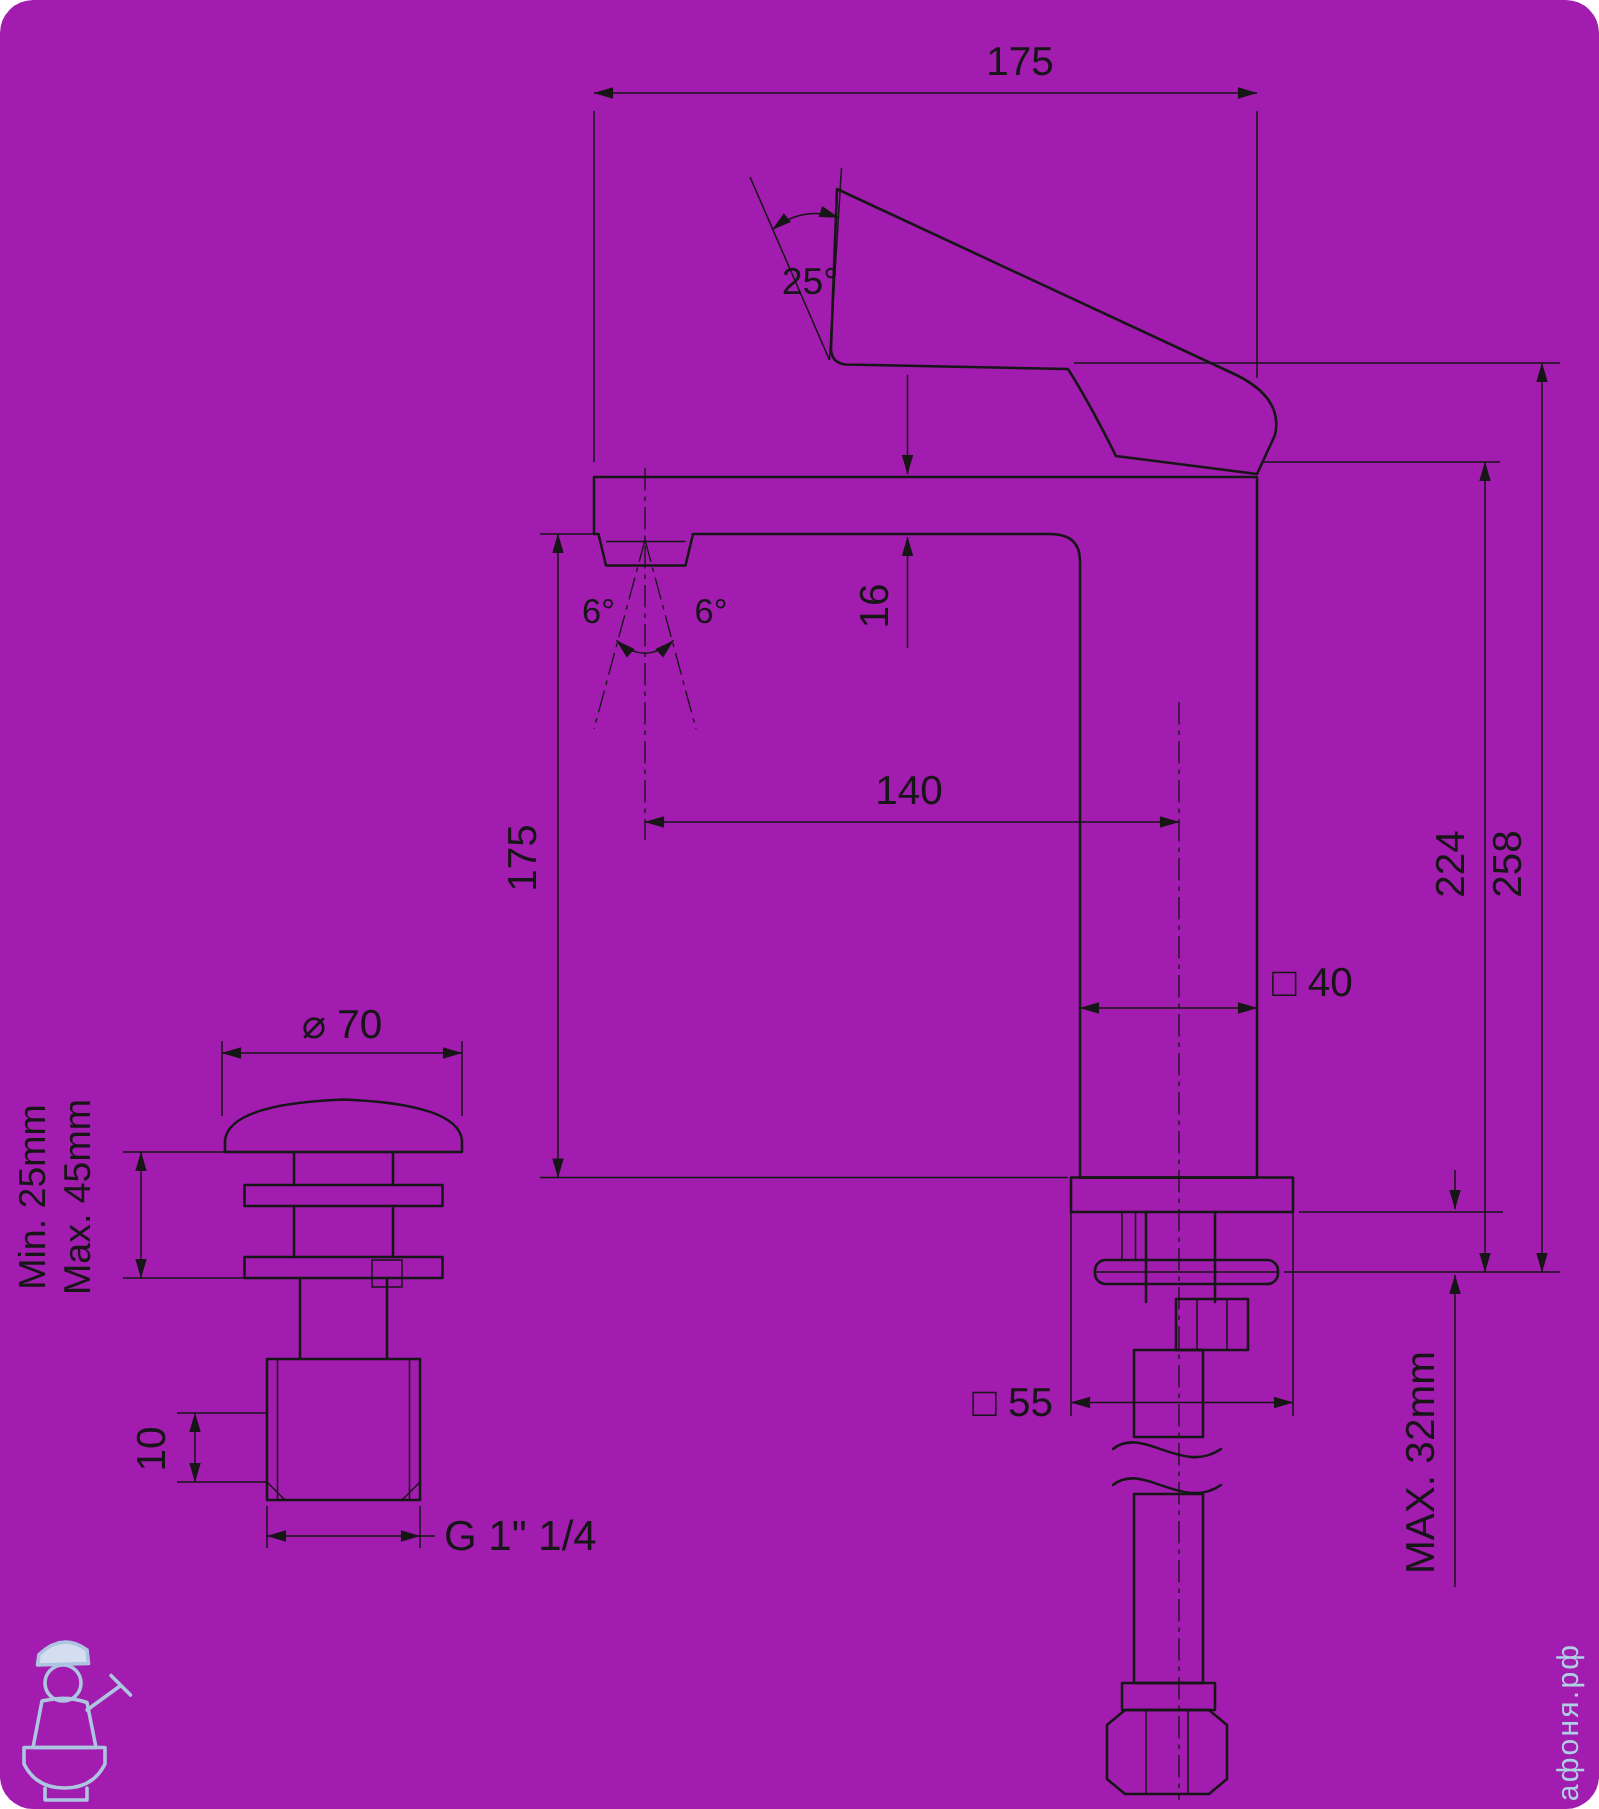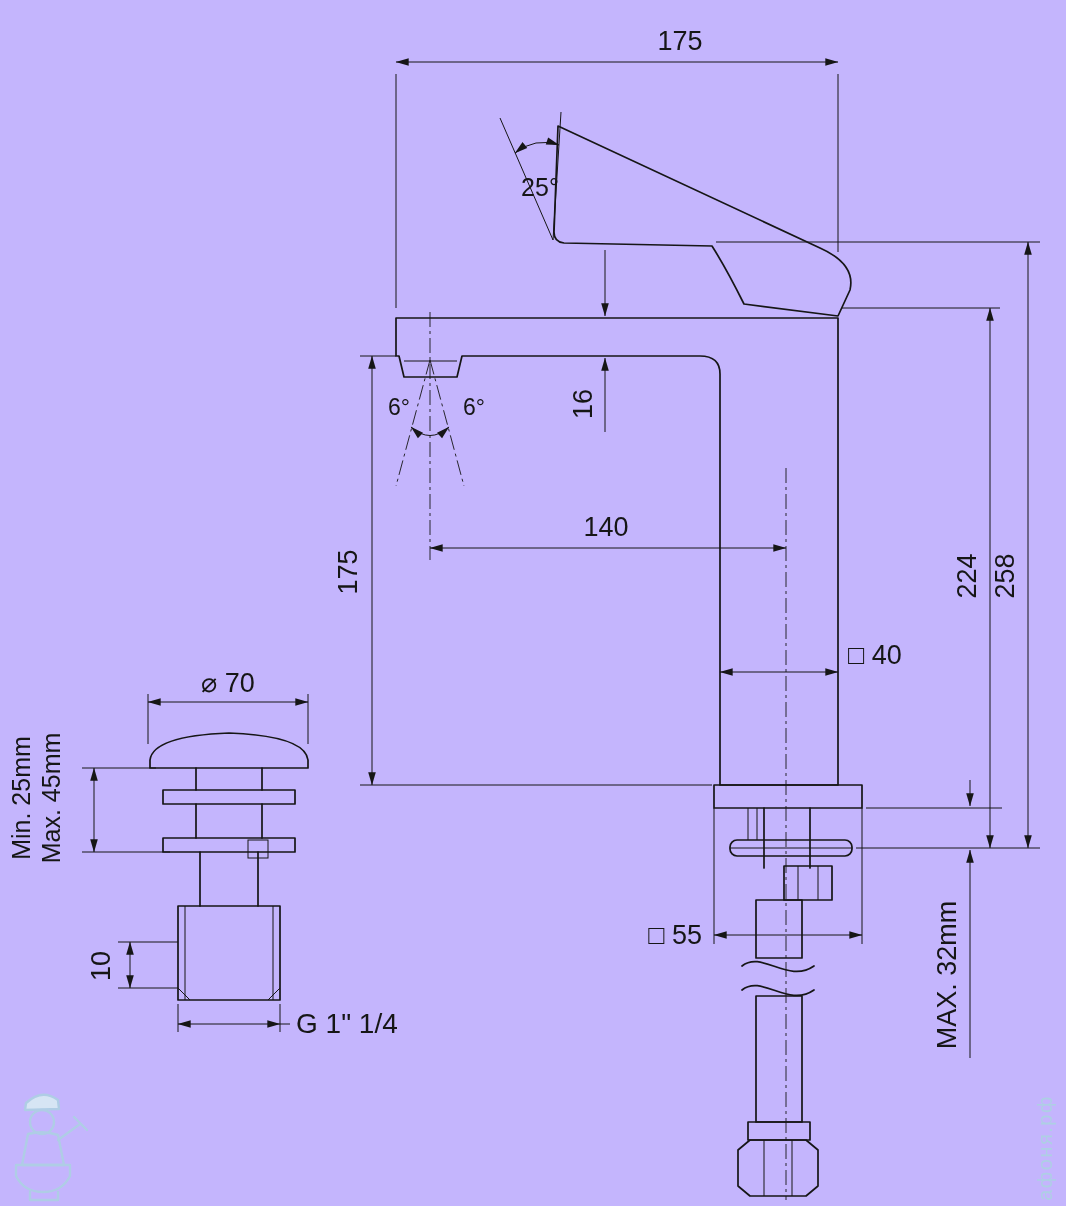--- a/index.html
+++ b/index.html
@@ -1,16 +1,16 @@
 <!DOCTYPE html>
 <html><head>
 <meta charset="utf-8">
 <style>
   html,body{margin:0;padding:0;background:#ffffff;}
-  .canvas{position:relative;width:1066px;height:1206px;background:#c4b5fd;overflow:hidden;}
+  .canvas{position:relative;width:1066px;height:1206px;background:#a21caf;overflow:hidden;border-radius:22px;}
   svg{display:block;}
   .t{font-family:"Liberation Sans",sans-serif;font-size:27px;fill:#161616;}
   .t-md{font-size:25px;}
   .t-sm{font-size:23px;}
   .t-lg{font-size:28px;}
   .t-wm{font-family:"Liberation Sans",sans-serif;font-size:20px;fill:#aecfe4;letter-spacing:1.5px;}
   .obj{stroke:#161616;stroke-width:1.7;fill:none;stroke-linejoin:round;stroke-linecap:round;}
   .thin{stroke:#161616;stroke-width:1;fill:none;}
   .dln{stroke:#161616;stroke-width:1;fill:none;}
   .cl{stroke:#161616;stroke-width:0.9;fill:none;stroke-dasharray:15 4 3 4;}

